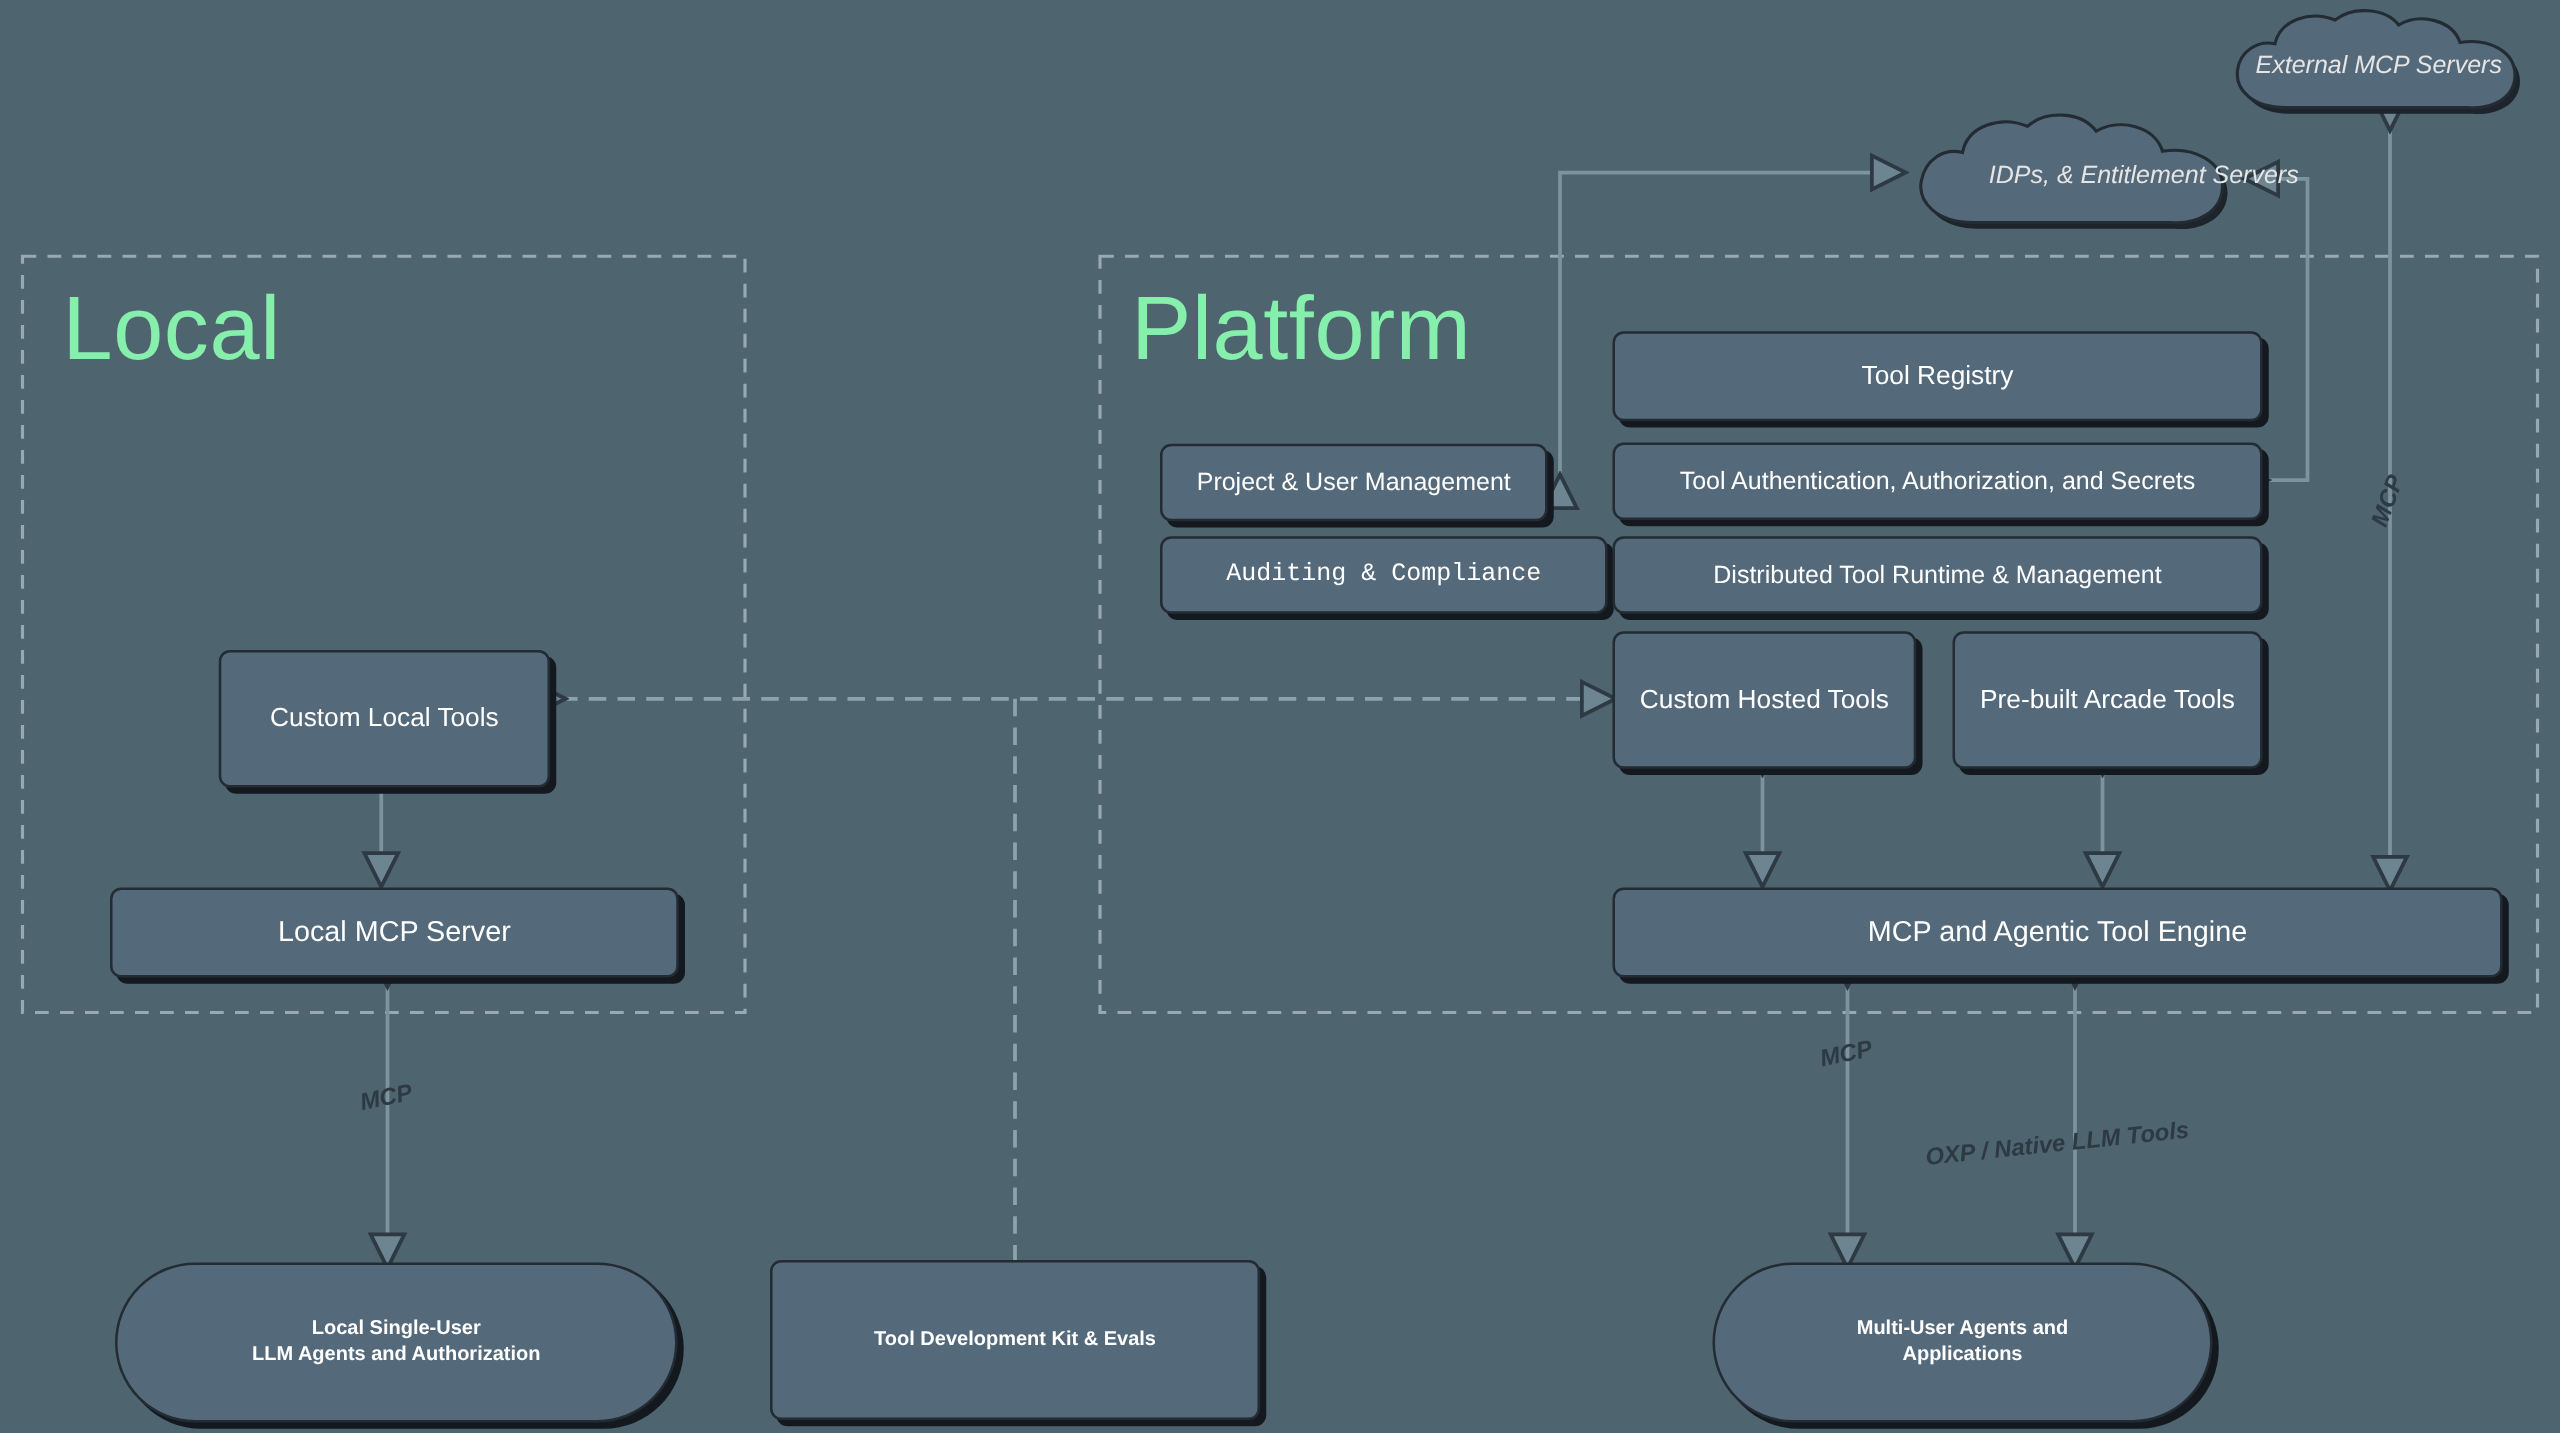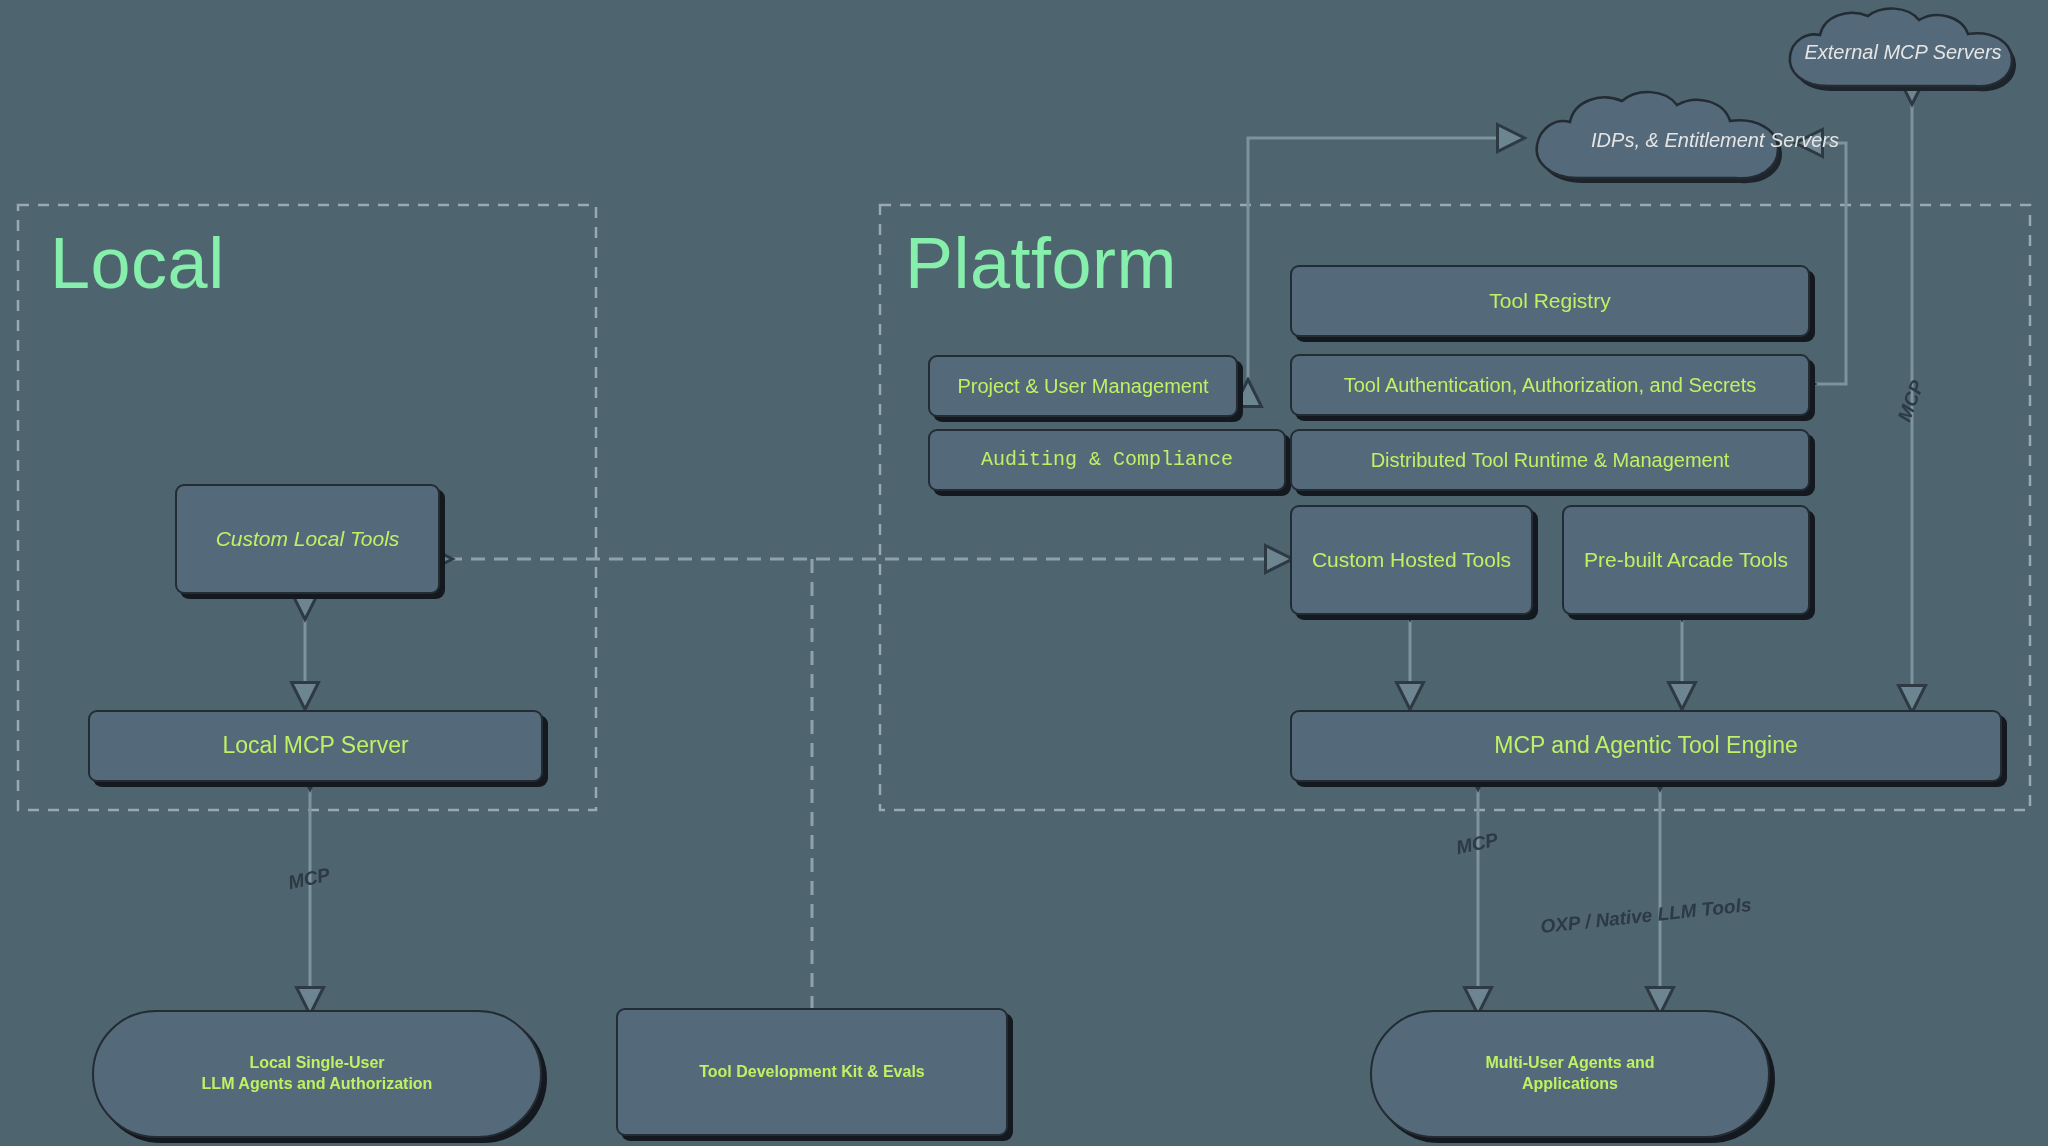--- a/index.html
+++ b/index.html
@@ -1,21 +1,21 @@
 <!DOCTYPE html>
 <html><head>
 <meta charset="utf-8">
 <style>
   html,body{margin:0;padding:0;background:#4e6570;}
   body{width:2048px;height:1146px;overflow:hidden;font-family:"Liberation Sans",sans-serif;}
   #stage{position:relative;width:2048px;height:1146px;background:#4e6570;}
   svg.layer{position:absolute;left:0;top:0;width:2048px;height:1146px;overflow:visible;}
 
   .node{position:absolute;box-sizing:border-box;display:flex;align-items:center;justify-content:center;
-        text-align:center;color:#bef264;background:#54697a;border:2px solid #232b33;
+        text-align:center;color:#ffffff;background:#54697a;border:2px solid #232b33;
         box-shadow:5px 5px 0 0 #14191f;z-index:5;}
   .node.rect{border-radius:9px;}
   .node.pill{border-radius:999px;}
   .node .lbl{line-height:1.3;padding:0 14px;}
   .t20{font-size:20px;font-weight:400;}
   .t21{font-size:21px;font-weight:400;}
   .t22b{font-size:16px;font-weight:700;}
   .t23{font-size:23px;font-weight:400;}
 
   .cloud{position:absolute;z-index:6;}
@@ -116,21 +116,21 @@
                  C234,25 256,38 256,57 C256,77 236,88 214,86 Z" fill="#1d242b" transform="translate(4,5)"></path>
         <path d="M56,86 C28,86 12,70 15,53 C18,36 33,26 48,30
                  C52,9 78,0 100,9 C115,-4 143,-3 155,13
                  C174,2 202,9 208,29
                  C234,25 256,38 256,57 C256,77 236,88 214,86 Z" fill="#54697a" stroke="#232b33" stroke-width="2.5"></path>
       </g>
     </svg>
     <div class="ctext" style="padding:0 56px;">IDPs, &amp; Entitlement Servers</div>
   </div>
 
-  <div class="node rect" style="left:175px;top:484px;width:265px;height:110px;font-style:italic;">
+  <div class="node rect" style="left:175px;top:520px;width:265px;height:110px;">
     <span class="lbl t21">Custom Local Tools</span>
   </div>
 
   <div class="node rect" style="left:88px;top:710px;width:455px;height:72px;align-items:center;">
     <span class="lbl t23">Local MCP Server</span>
   </div>
 
   <div class="node pill" style="left:92px;top:1010px;width:450px;height:128px;flex-direction:column;">
     <span class="lbl t22b">Local Single-User</span>
     <span class="lbl t22b">LLM Agents and Authorization</span>

